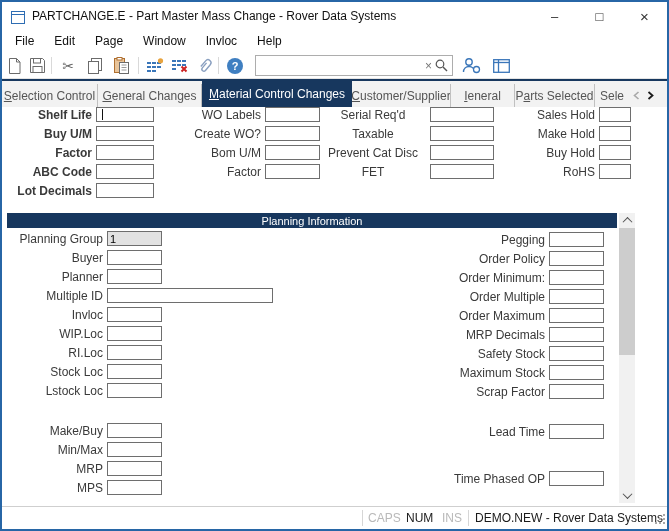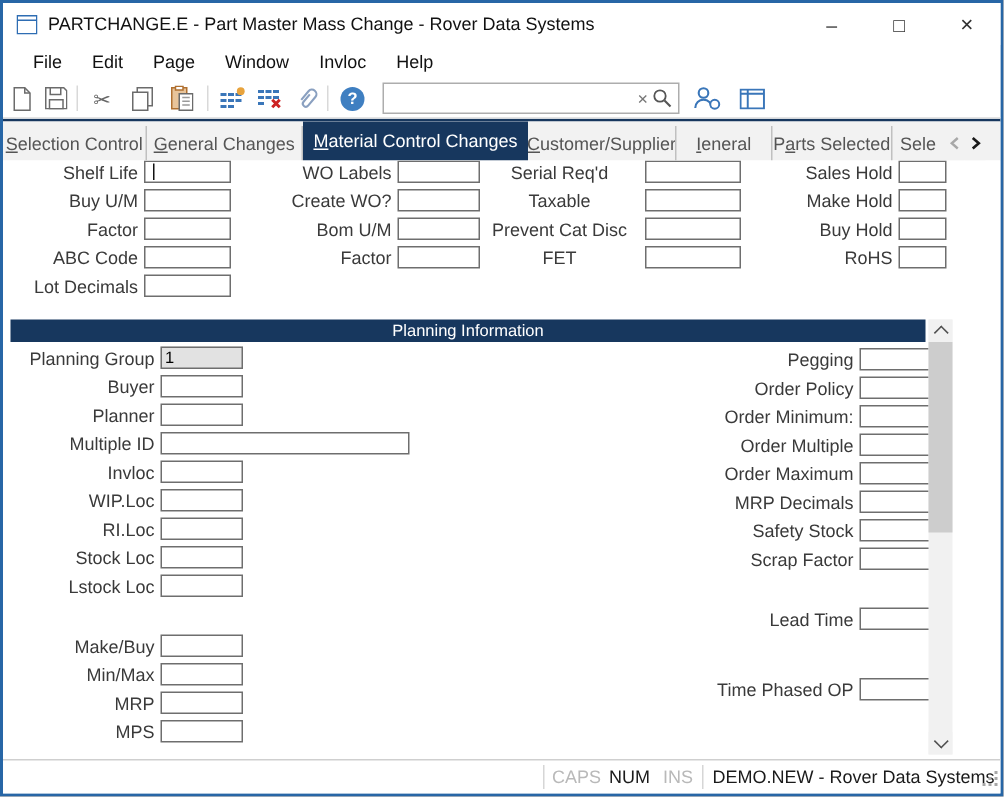--- a/index.html
+++ b/index.html
@@ -9,21 +9,21 @@
 
   
   .titlebar { height:28px; display:flex; align-items:center; background:#fff; padding-left:9px; }
   .app-icon { width:14px; height:13px; margin-right:7px; flex:0 0 auto; }
   .titletext { font-size:12px; color:#111; white-space:nowrap; flex:1 1 auto; }
   .winctl { display:flex; height:28px; }
   .winbtn { width:45px; height:28px; display:flex; align-items:center; justify-content:center;
             font-size:13px; color:#333; background:#fff; border:none; font-family:inherit; }
 
   
-  .menubar { height:22px; display:flex; align-items:center; padding-left:10px; background:#fff; }
+  .menubar { height:22px; display:flex; align-items:center; padding-left:3px; background:#fff; }
   .menu-item { font-size:12px; color:#111; padding:2px 10px; }
 
   
   .toolbar { position:relative; height:27px; background:#fff; border-bottom:1px solid #e4e4e4; }
   .tbtn { position:absolute; top:3px; width:22px; height:21px; display:flex; align-items:center;
           justify-content:center; background:transparent; border:none; }
   .tsep { position:absolute; top:5px; width:1px; height:17px; background:#d9d9d9; }
   .cut-glyph { font-size:14px; color:#666; line-height:1; }
   .help-circle { width:16px; height:16px; border-radius:50%; background:#3f7fc1; color:#fff;
                  font-size:11px; font-weight:bold; display:flex; align-items:center; justify-content:center; }
@@ -44,21 +44,21 @@
   .tabscroll { width:14px; height:23px; display:flex; align-items:center; justify-content:center;
                background:#f2f2f2; border:none; }
 
   
   .content { position:relative; height:399px; background:#fff; overflow:hidden; }
   .fcol { position:absolute; display:flex; flex-direction:column; }
   .frow { display:flex; align-items:center; height:15px; margin-bottom:4px; }
   .flabel { font-size:12px; color:#3a3a3a; text-align:right; padding-right:4px; white-space:nowrap; }
   .ffield { height:15px; border:1px solid #6e6e6e; background:#fff; padding:0 2px; font-size:11px;
             font-family:inherit; outline:none; }
-  .c1 .flabel { width:94px; }  .c1 .ffield { width:58px; }
+  .c1 .flabel { width:94px;font-weight:bold; }  .c1 .ffield { width:58px; }
   .c2 .flabel { width:110px; } .c2 .ffield { width:55px; }
   .c3 .flabel { width:110px;text-align:center; } .c3 .ffield { width:64px; }
   .c4 .flabel { width:119px; } .c4 .ffield { width:32px; }
   .pl .flabel { width:94px; }  .pl .ffield { width:55px; }
   .pr .flabel { width:181px; } .pr .ffield { width:55px; }
   .wide { width:166px !important; }
   .grayfield { background:#e2e2e2; }
   .gap21 { margin-top:21px; }
   .gap17 { margin-top:28px; }
   .caret { position:absolute; left:100px; top:2px; width:1px; height:11px; background:#111; }
@@ -394,21 +394,21 @@
       <div class="frow">
           <span class="flabel">MRP</span>
           <input class="ffield" style="">
         </div>
       <div class="frow">
           <span class="flabel">MPS</span>
           <input class="ffield" style="">
         </div>
     </div>
 
-    <div class="fcol pr" style="left:390px;top:125px">
+    <div class="fcol pr" style="left:366px;top:125px">
       <div class="frow">
           <span class="flabel">Pegging</span>
           <input class="ffield" style="">
         </div>
       <div class="frow">
           <span class="flabel">Order Policy</span>
           <input class="ffield" style="">
         </div>
       <div class="frow">
           <span class="flabel">Order Minimum:</span>
@@ -421,20 +421,24 @@
       <div class="frow">
           <span class="flabel">Order Maximum</span>
           <input class="ffield" style="">
         </div>
       <div class="frow">
           <span class="flabel">MRP Decimals</span>
           <input class="ffield" style="">
         </div>
       <div class="frow">
           <span class="flabel">Safety Stock</span>
+          <input class="ffield" style="">
+        </div>
+      <div class="frow">
+          <span class="flabel">Maximum Stock</span>
           <input class="ffield" style="">
         </div>
       <div class="frow">
           <span class="flabel">Scrap Factor</span>
           <input class="ffield" style="">
         </div>
       <div class="frow gap21">
           <span class="flabel">Lead Time</span>
           <input class="ffield" style="">
         </div>

